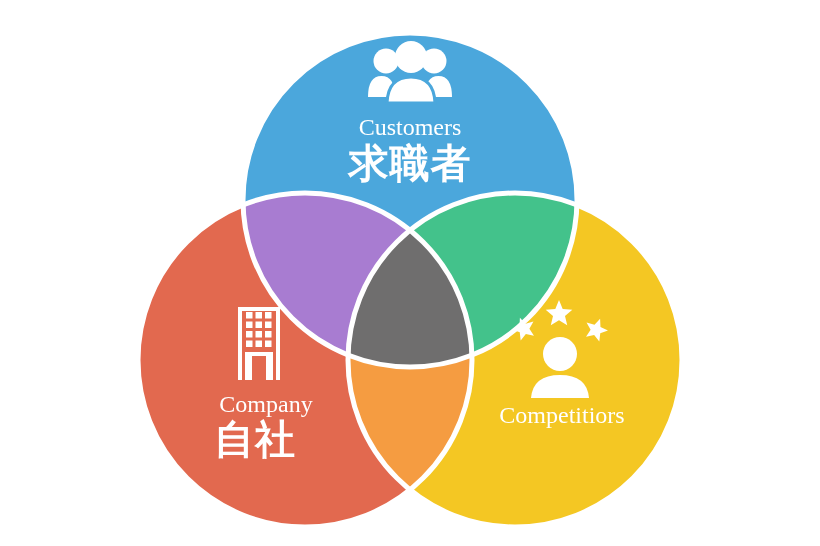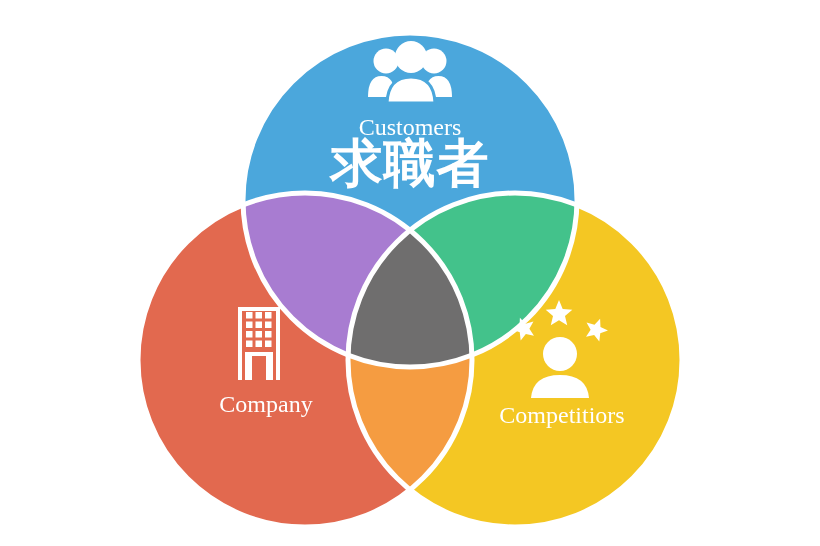--- a/index.html
+++ b/index.html
@@ -15,21 +15,21 @@
   .label {
     position: absolute;
     transform: translate(-50%, -50%);
     color: #ffffff;
     text-align: center;
     white-space: nowrap;
     line-height: 1;
     user-select: none;
   }
   .label-en { font-size: 24px; font-weight: 400; }
-  .label-ja { font-size: 52px; font-weight: 700; letter-spacing: 1px; text-align: right; }
+  .label-ja { font-size: 40px; font-weight: 700; letter-spacing: 1px; text-align: right; }
 </style>
 </head>
 <body>
 
 <div class="stage">
 
   <svg width="820" height="546" viewBox="0 0 820 546">
     <defs>
       <clipPath id="cpBlue">
           <circle cx="410" cy="200" r="167"></circle>
@@ -103,16 +103,17 @@
       <path d="M0,-1 L0.2645,-0.364 L0.9511,-0.309 L0.4281,0.1391 L0.5878,0.809 L0,0.45 L-0.5878,0.809 L-0.4281,0.1391 L-0.9511,-0.309 L-0.2645,-0.364 Z" transform="translate(596,330) rotate(20) scale(12)"></path>
       <circle cx="560" cy="354" r="17"></circle>
       <path d="M531,398 Q533,375 560,375 Q587,375 589,398 Z"></path>
     </g>
   </svg>
 
   <div class="label label-en" style="left:410px; top:127px;">Customers</div>
   <div class="label label-ja" style="left:410px; top:164px;">求職者</div>
 
   <div class="label label-en" style="left:266px; top:404px;">Company</div>
+  <div class="label label-ja" style="left:255px; top:440px;">自社</div>
 
   <div class="label label-en" style="left:562px; top:415px;">Competitiors</div>
 
 </div>
 
 </body></html>

